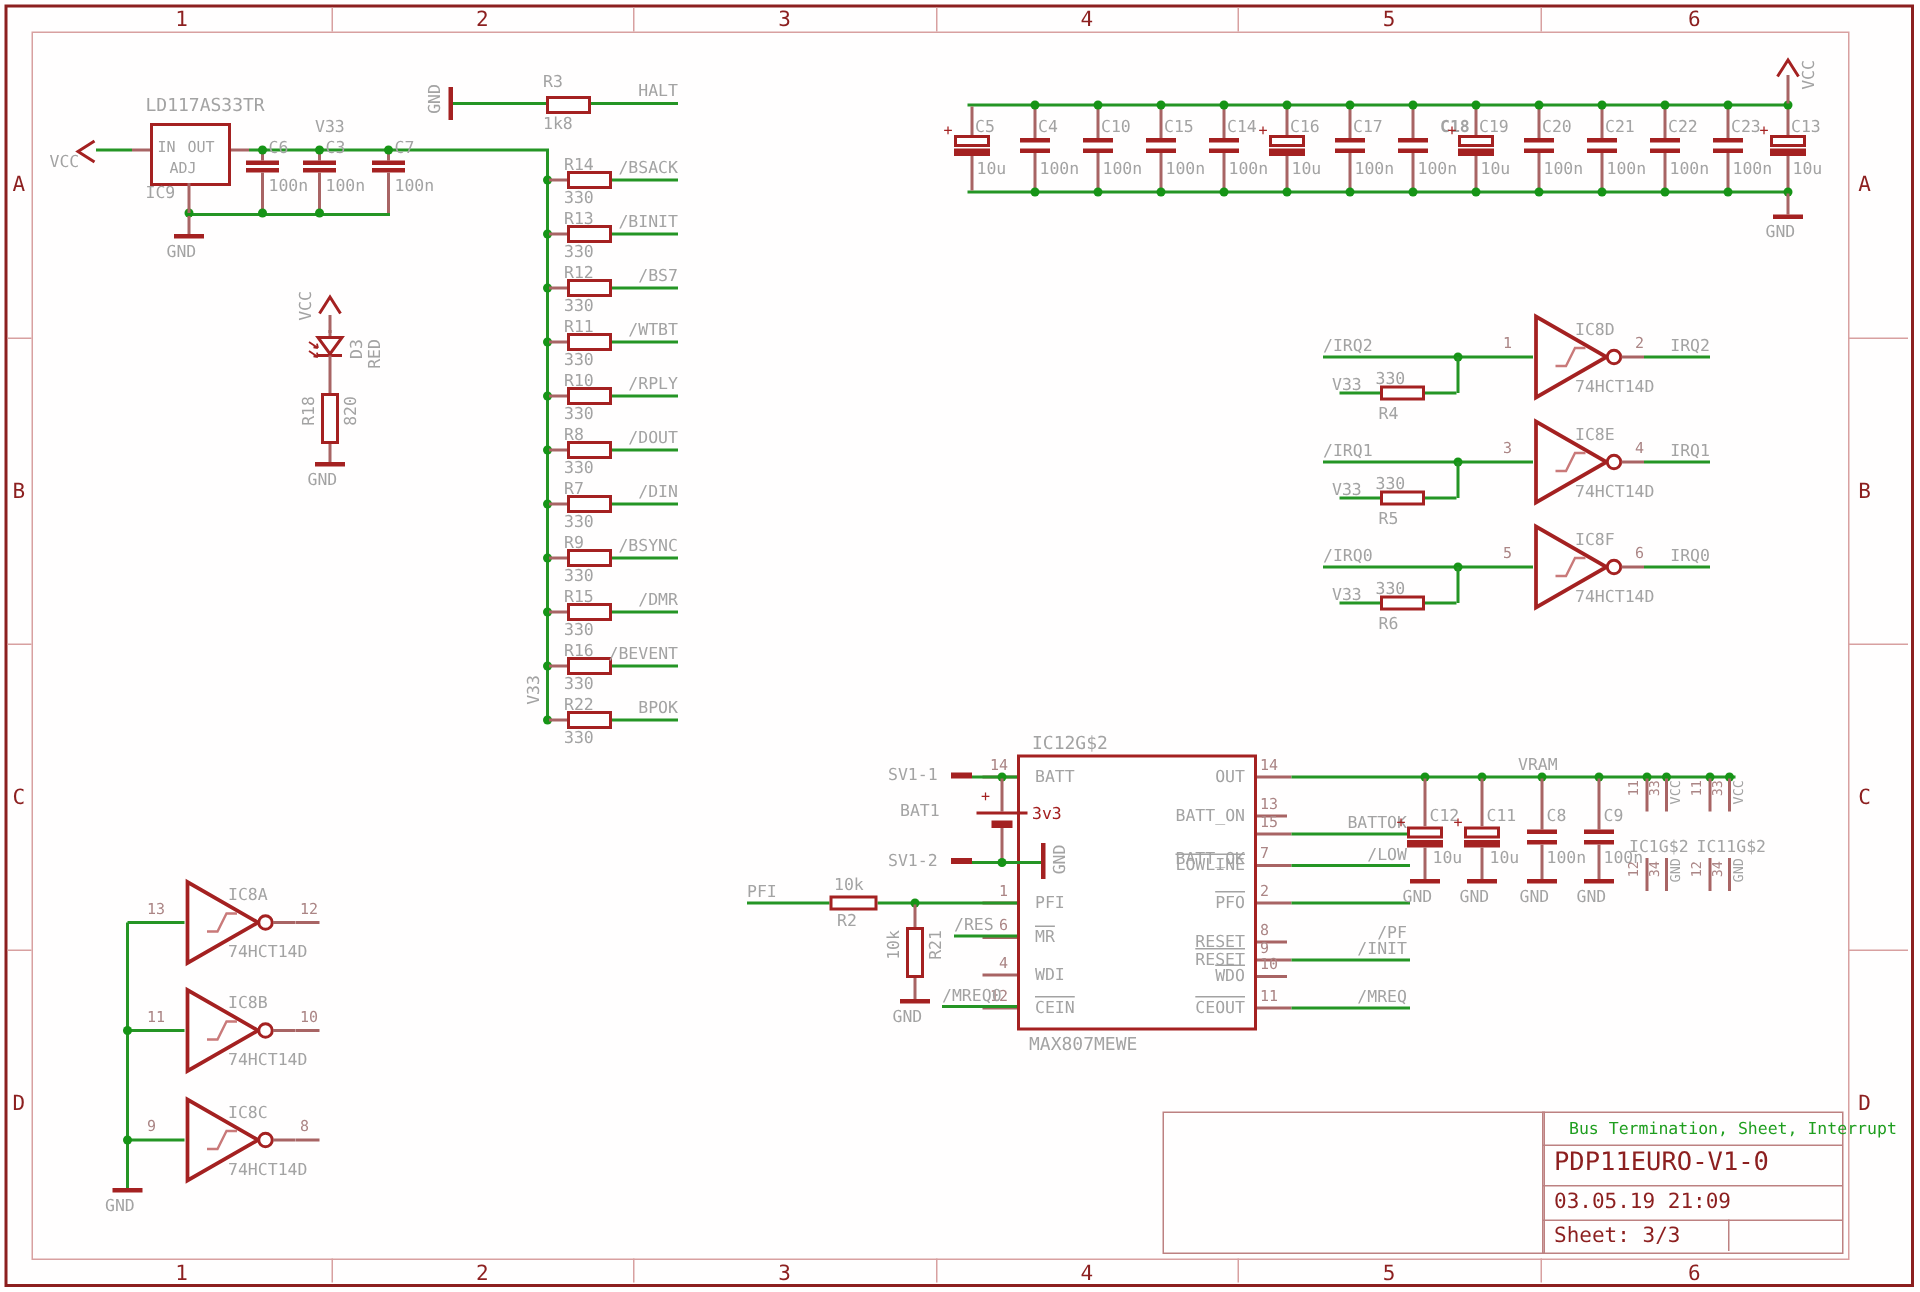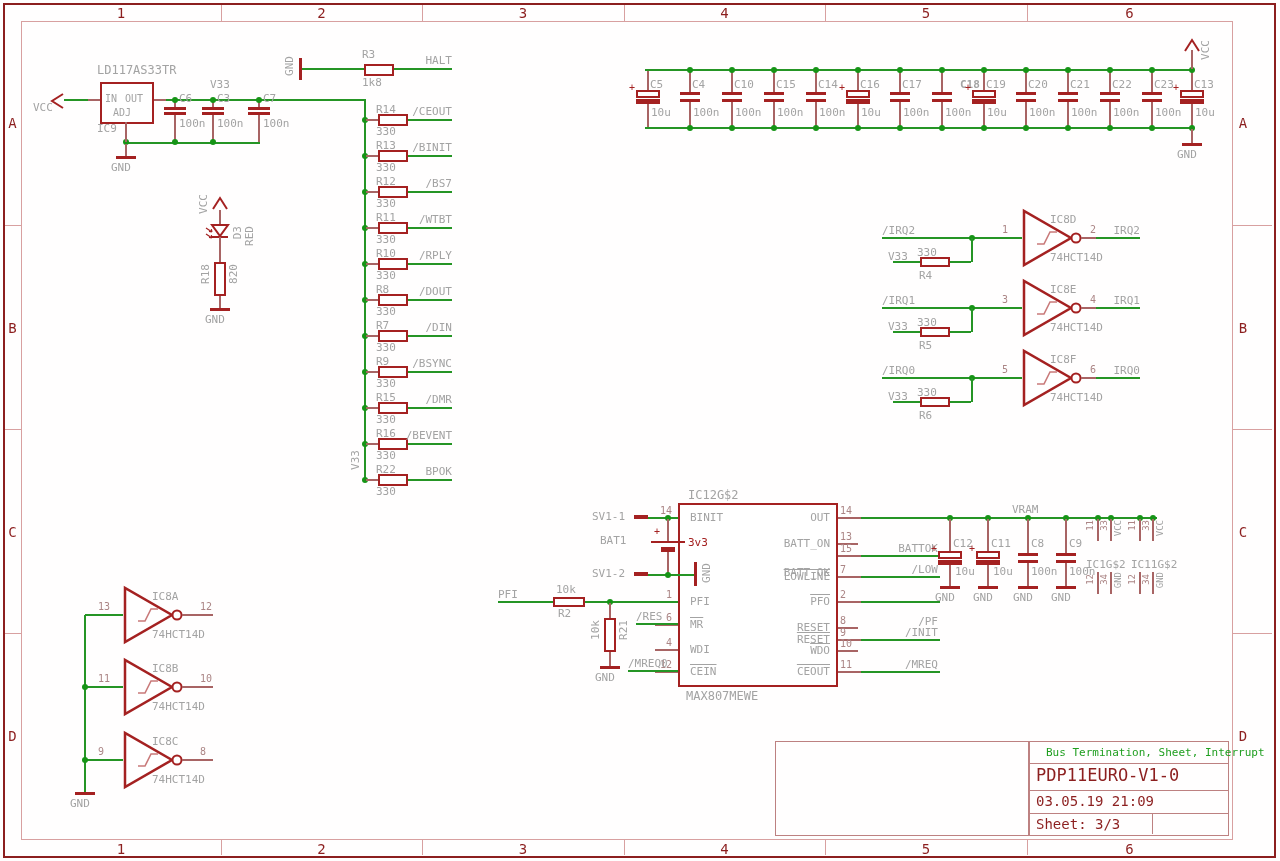--- a/index.html
+++ b/index.html
@@ -140,21 +140,21 @@
 
   <div class="w" style="left:364px;top:100px;width:2px;height:382px;"></div>
   <span class="vt" style="left:349px;top:450px;">V33</span>
 
   <div class="d" style="left:362px;top:117px;"></div>
     <div class="l" style="left:366px;top:119px;width:12px;height:2px;"></div>
     <div class="r" style="left:378px;top:114px;width:26px;height:8px;"></div>
     <div class="w" style="left:408px;top:119px;width:44px;height:2px;"></div>
     <span class="t" style="left:376px;top:103px;">R14</span>
     <span class="t" style="left:376px;top:125px;">330</span>
-    <div class="t ra" style="left:390px;top:105px;width:62px;">/CEOUT</div>
+    <div class="t ra" style="left:390px;top:105px;width:62px;">/BSACK</div>
   <div class="d" style="left:362px;top:153px;"></div>
     <div class="l" style="left:366px;top:155px;width:12px;height:2px;"></div>
     <div class="r" style="left:378px;top:150px;width:26px;height:8px;"></div>
     <div class="w" style="left:408px;top:155px;width:44px;height:2px;"></div>
     <span class="t" style="left:376px;top:139px;">R13</span>
     <span class="t" style="left:376px;top:161px;">330</span>
     <div class="t ra" style="left:390px;top:141px;width:62px;">/BINIT</div>
   <div class="d" style="left:362px;top:189px;"></div>
     <div class="l" style="left:366px;top:191px;width:12px;height:2px;"></div>
     <div class="r" style="left:378px;top:186px;width:26px;height:8px;"></div>
@@ -434,21 +434,21 @@
   <div class="t ra" style="left:1102px;top:364px;width:38px;">IRQ0</div>
   <span class="t" style="left:1050px;top:353px;">IC8F</span>
   <span class="t" style="left:1050px;top:391px;">74HCT14D</span>
 
   <span class="t t12" style="left:688px;top:489px;">IC12G$2</span>
   <div class="r" style="left:678px;top:503px;width:156px;height:180px;"></div>
   <span class="t t12" style="left:686px;top:690px;">MAX807MEWE</span>
 
   <div class="l" style="left:655px;top:517px;width:23px;height:2px;"></div>
     <div class="tn ra" style="left:646px;top:505px;width:26px;">14</div>
-    <span class="t" style="left:690px;top:511px;">BINIT</span>
+    <span class="t" style="left:690px;top:511px;">BATT</span>
   <div class="l" style="left:655px;top:601px;width:23px;height:2px;"></div>
     <div class="tn ra" style="left:646px;top:589px;width:26px;">1</div>
     <span class="t" style="left:690px;top:595px;">PFI</span>
   <div class="l" style="left:655px;top:624px;width:23px;height:2px;"></div>
     <div class="tn ra" style="left:646px;top:612px;width:26px;">6</div>
     <span class="t bar" style="left:690px;top:618px;">MR</span>
   <div class="l" style="left:655px;top:649px;width:23px;height:2px;"></div>
     <div class="tn ra" style="left:646px;top:637px;width:26px;">4</div>
     <span class="t" style="left:690px;top:643px;">WDI</span>
   <div class="l" style="left:655px;top:671px;width:23px;height:2px;"></div>

